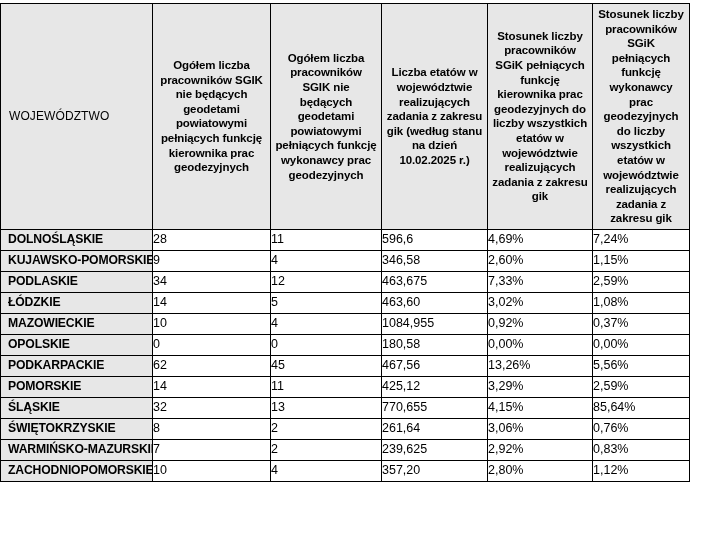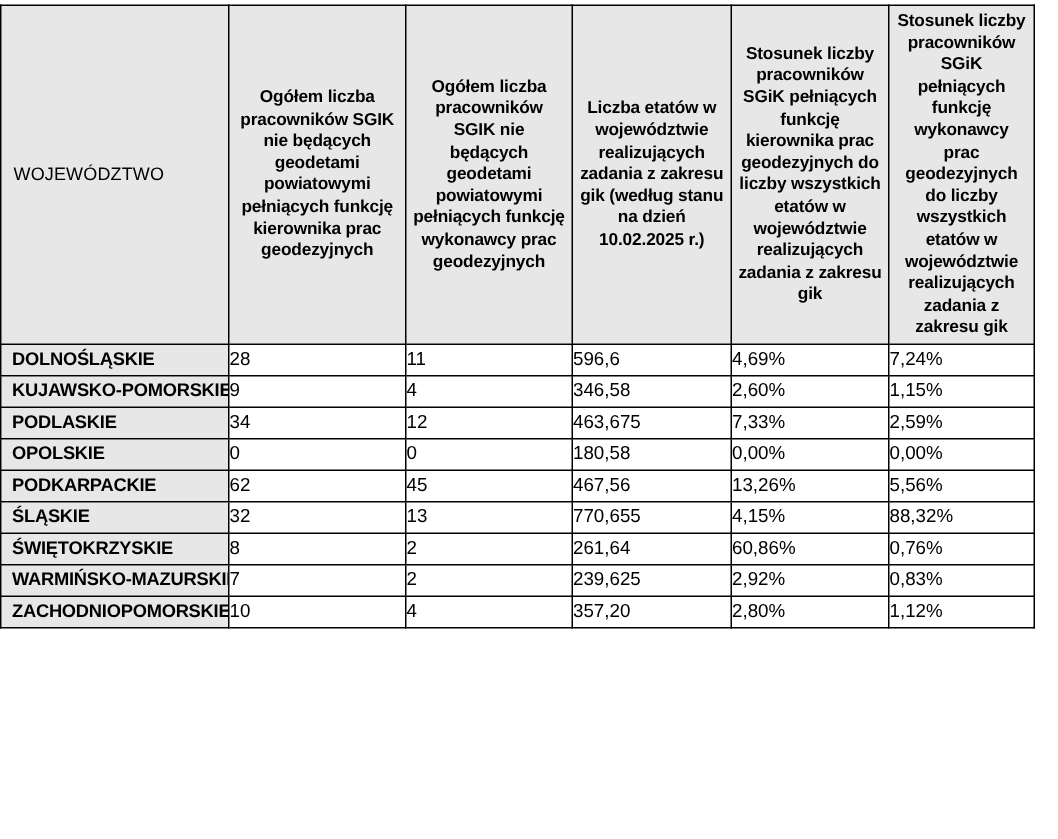--- a/index.html
+++ b/index.html
@@ -123,49 +123,73 @@
         </tr>
         <tr>
           <td class="woj-cell">PODLASKIE</td>
           <td>34</td>
           <td>12</td>
           <td>463,675</td>
           <td>7,33%</td>
           <td>2,59%</td>
         </tr>
         <tr>
+          <td class="woj-cell">ŁÓDZKIE</td>
+          <td>14</td>
+          <td>5</td>
+          <td>463,60</td>
+          <td>3,02%</td>
+          <td>1,08%</td>
+        </tr>
+        <tr>
+          <td class="woj-cell">MAZOWIECKIE</td>
+          <td>10</td>
+          <td>4</td>
+          <td>1084,955</td>
+          <td>0,92%</td>
+          <td>0,37%</td>
+        </tr>
+        <tr>
           <td class="woj-cell">OPOLSKIE</td>
           <td>0</td>
           <td>0</td>
           <td>180,58</td>
           <td>0,00%</td>
           <td>0,00%</td>
         </tr>
         <tr>
           <td class="woj-cell">PODKARPACKIE</td>
           <td>62</td>
           <td>45</td>
           <td>467,56</td>
           <td>13,26%</td>
           <td>5,56%</td>
         </tr>
         <tr>
+          <td class="woj-cell">POMORSKIE</td>
+          <td>14</td>
+          <td>11</td>
+          <td>425,12</td>
+          <td>3,29%</td>
+          <td>2,59%</td>
+        </tr>
+        <tr>
           <td class="woj-cell">ŚLĄSKIE</td>
           <td>32</td>
           <td>13</td>
           <td>770,655</td>
           <td>4,15%</td>
-          <td>88,32%</td>
+          <td>85,64%</td>
         </tr>
         <tr>
           <td class="woj-cell">ŚWIĘTOKRZYSKIE</td>
           <td>8</td>
           <td>2</td>
           <td>261,64</td>
-          <td>60,86%</td>
+          <td>3,06%</td>
           <td>0,76%</td>
         </tr>
         <tr>
           <td class="woj-cell">WARMIŃSKO-MAZURSKIE</td>
           <td>7</td>
           <td>2</td>
           <td>239,625</td>
           <td>2,92%</td>
           <td>0,83%</td>
         </tr>

